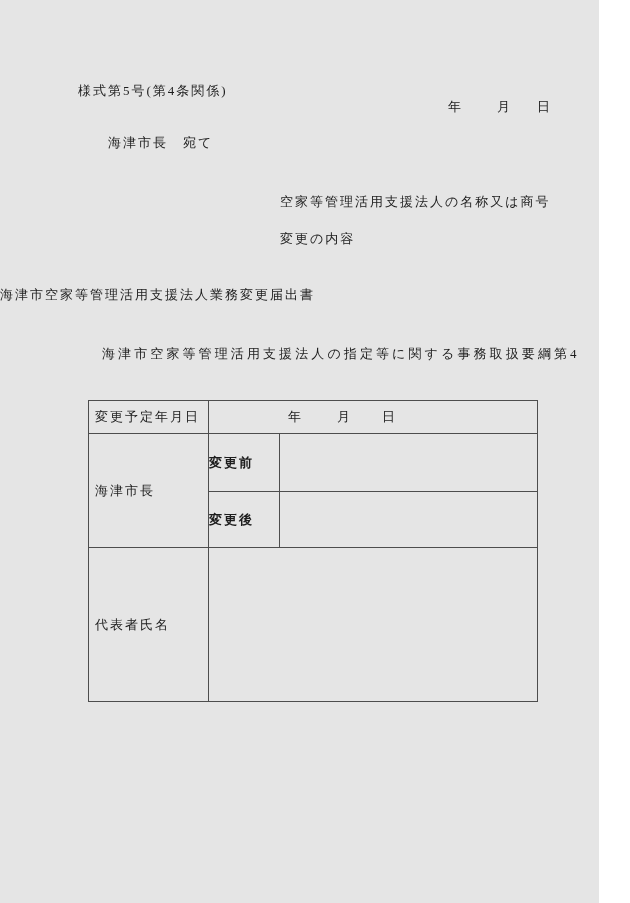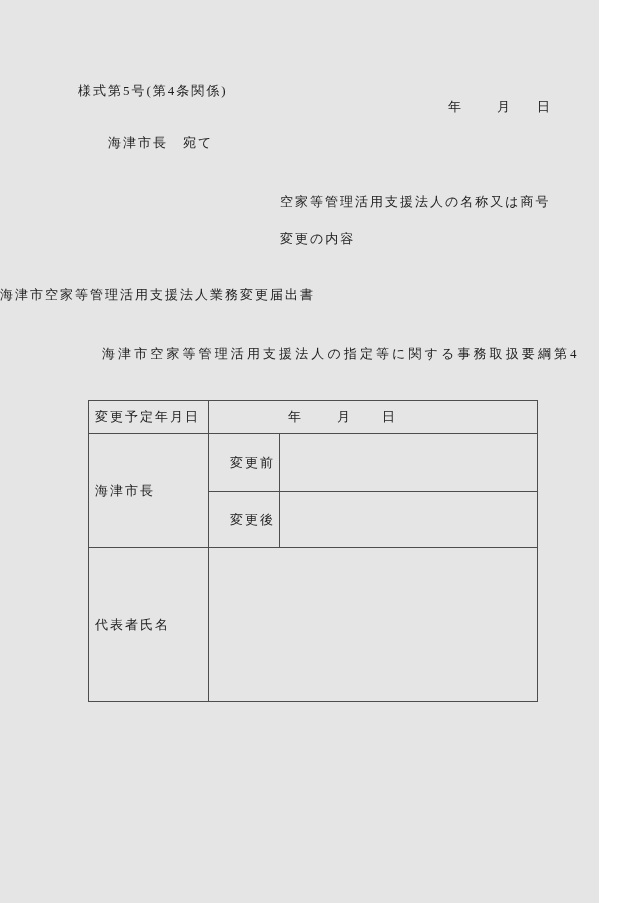--- a/index.html
+++ b/index.html
@@ -45,21 +45,21 @@
   }
   .form-table col.c1 { width: 120px; }
   .form-table col.c2 { width: 71px; }
   .form-table col.c3 { width: 258px; }
   .form-table td {
     border: 1px solid #4d4d4d;
     vertical-align: middle;
     padding: 0;
   }
   .form-table td.label { padding-left: 6px; }
-  .form-table td.sub   { padding-left: 21px; }
+  .form-table td.sub   { padding-left: 0; font-weight: bold; }
   .form-table tr.r1 { height: 33px; }
   .form-table tr.r2 { height: 58px; }
   .form-table tr.r3 { height: 56px; }
   .form-table tr.r4 { height: 154px; }
   .form-table td.date-cell { padding-left: 79px; }
   .form-table td.date-cell .gap-m { margin-left: 34px; }
   .form-table td.date-cell .gap-d { margin-left: 30px; }
 </style>
 </head>
 <body>

